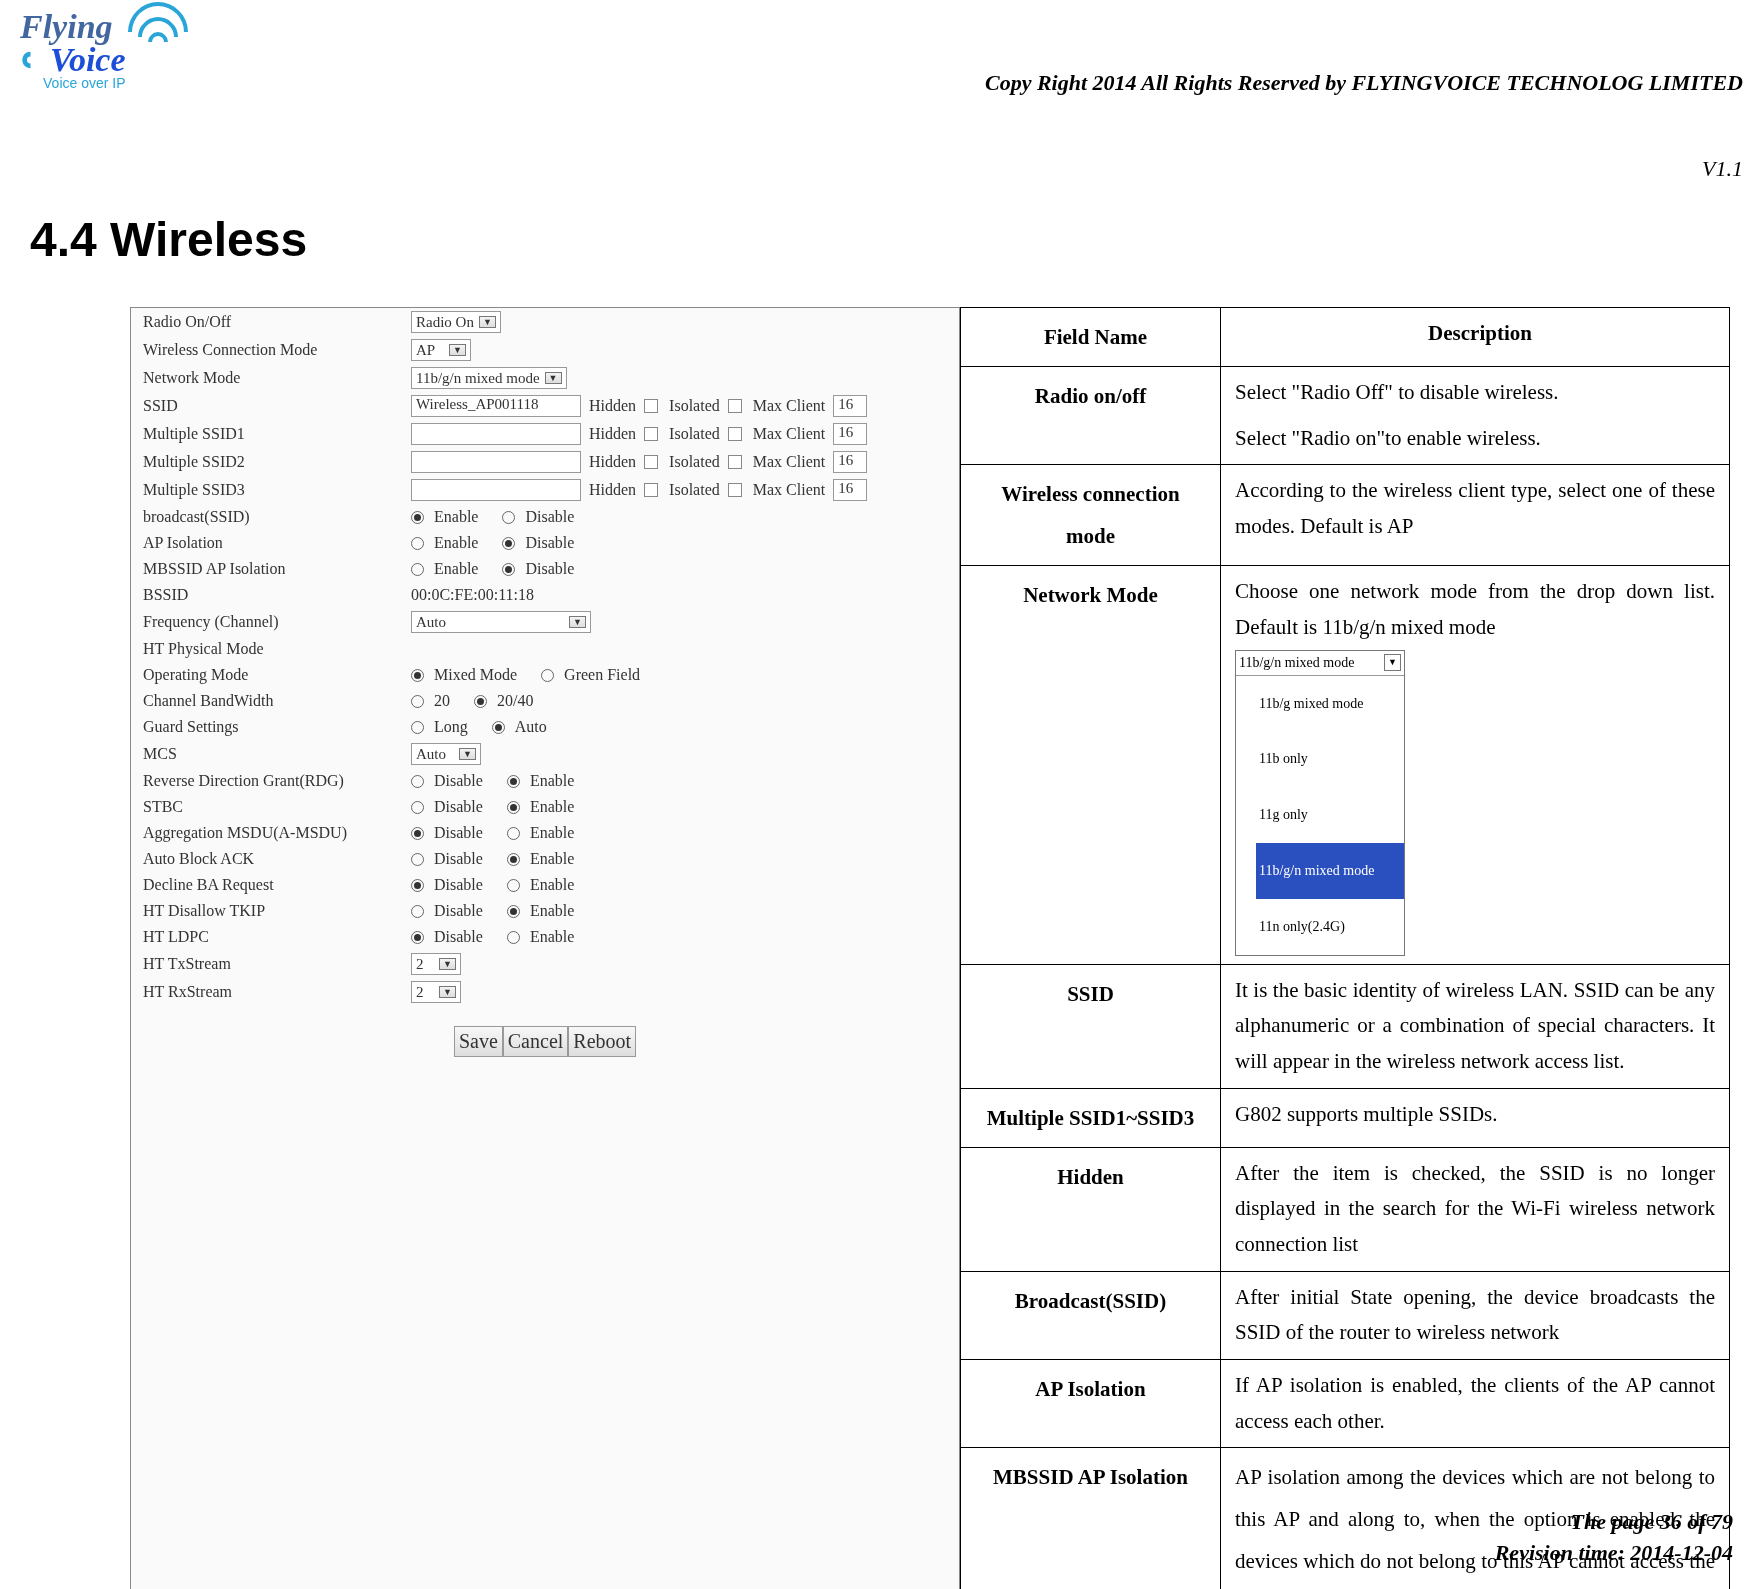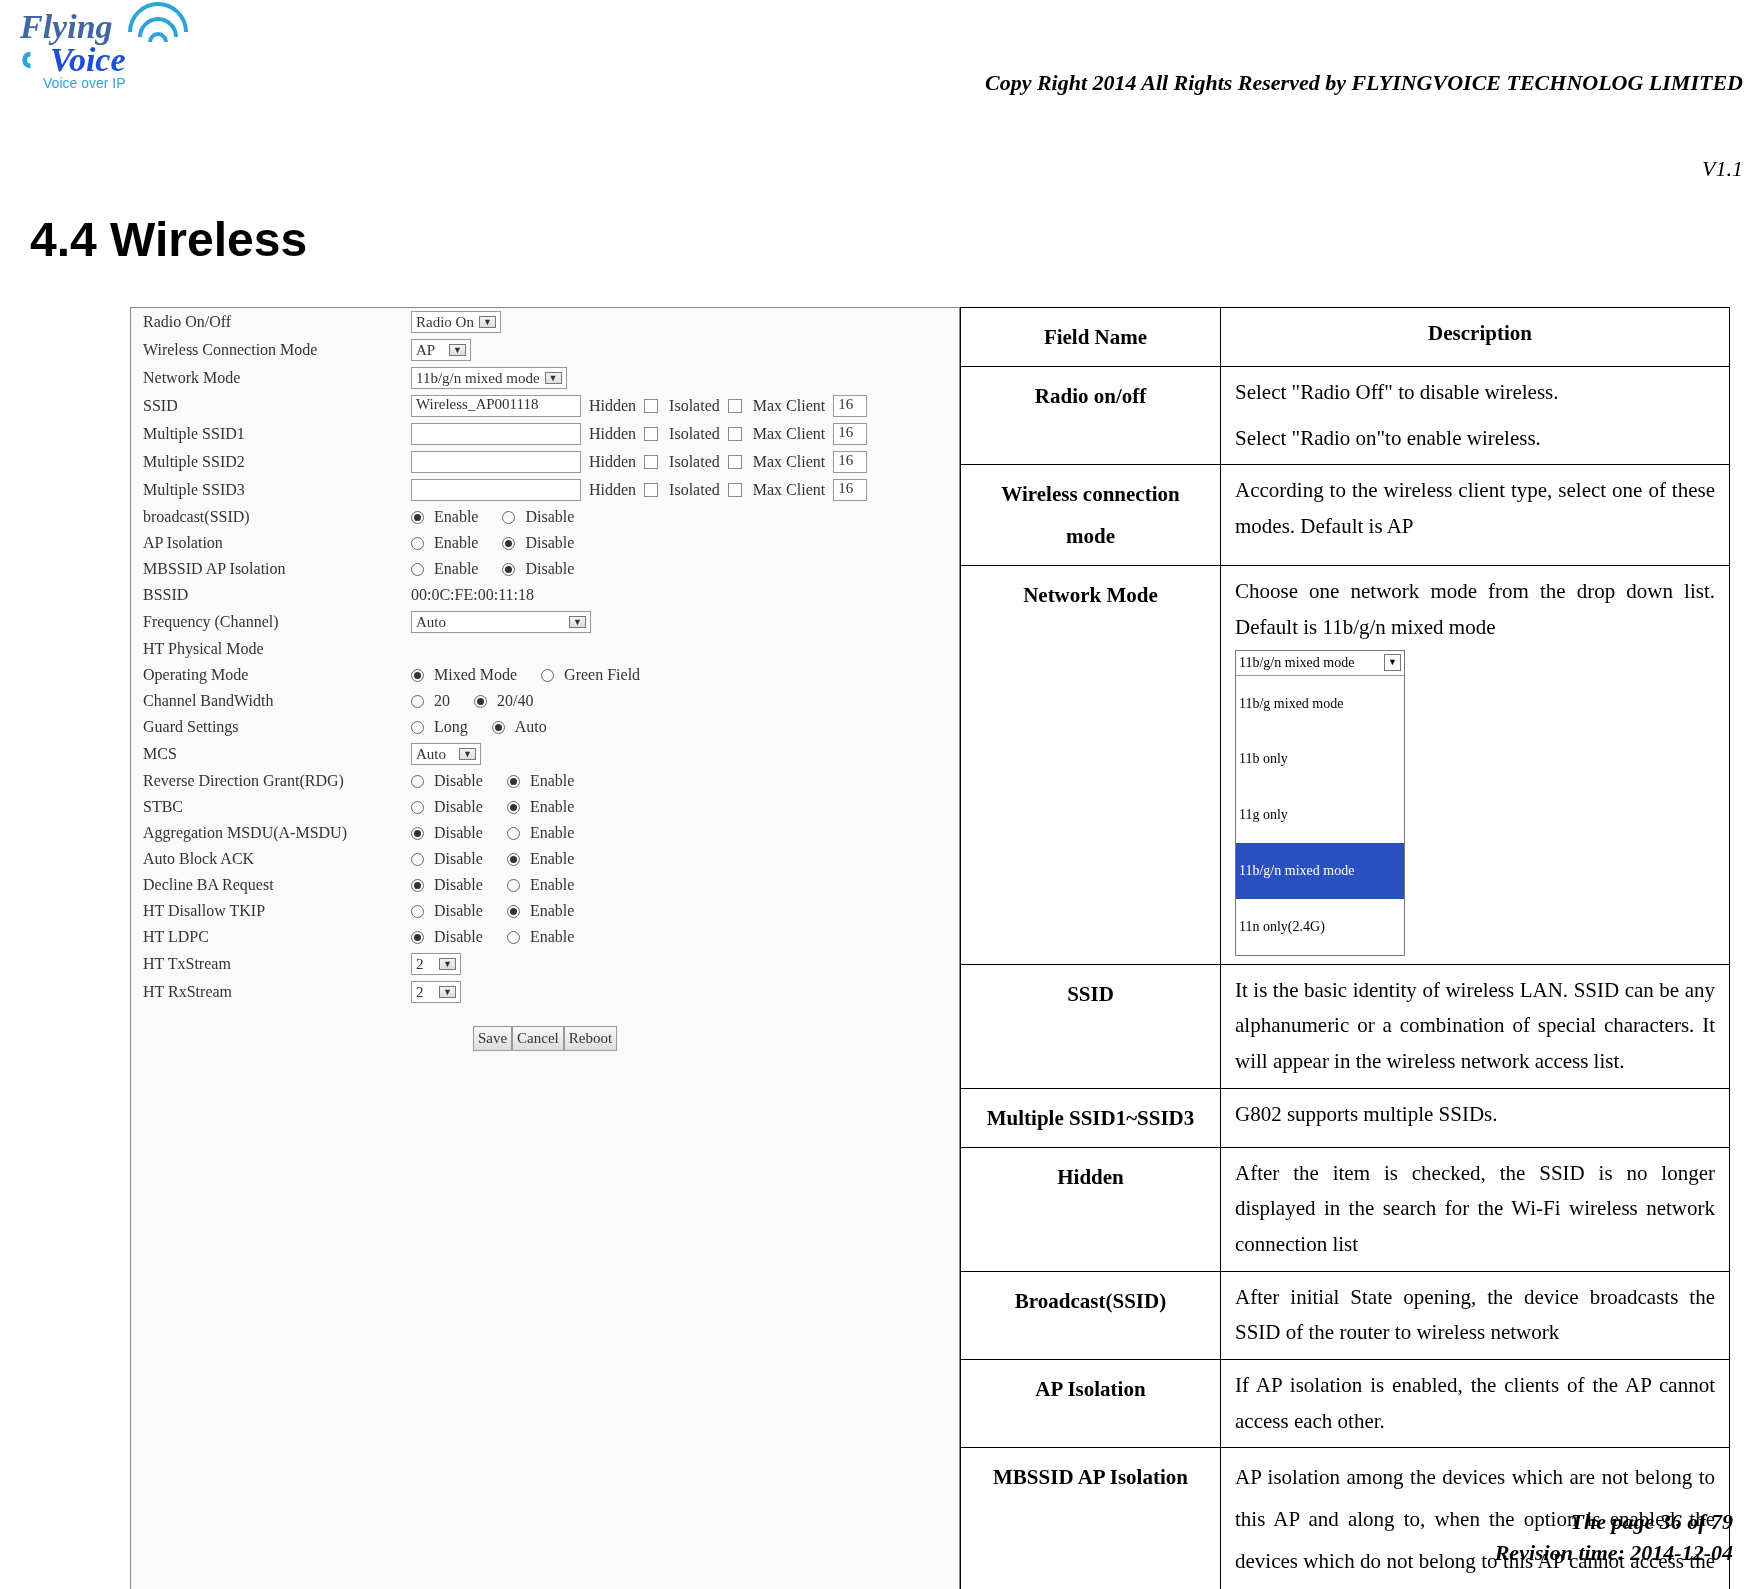--- a/index.html
+++ b/index.html
@@ -27,29 +27,29 @@
     .ss-body { padding: 0 0 20px 0; }
     .ss-row { display: flex; align-items: center; padding: 3px 0 3px 12px; gap: 8px; min-height: 26px; }
     .ss-row .lbl { width: 260px; flex-shrink: 0; }
     .sel { display: inline-flex; align-items: center; border: 1px solid #999; background: #fff; height: 22px; padding: 0 4px; font-size: 15px; }
     .sel .tri { margin-left: 5px; border: 1px solid #777; background: linear-gradient(#f4f4f4,#ddd); padding: 0 3px; font-size: 9px; display: inline-flex; align-items: center; }
     .inp { border: 1px solid #999; height: 22px; background: #fff; padding: 0 4px; font-size: 15px; }
     .chk { display: inline-block; width: 14px; height: 14px; border: 1px solid #888; background: #fff; vertical-align: middle; margin-right: 3px; }
     .radio-dot { width: 13px; height: 13px; border: 1px solid #666; border-radius: 50%; display: inline-flex; align-items: center; justify-content: center; vertical-align: middle; margin-right: 2px; }
     .radio-dot.on::after { content: ""; width: 7px; height: 7px; background: #333; border-radius: 50%; }
     .btnbar { display: flex; gap: 0; justify-content: center; margin-top: 20px; }
-    .btn3d { border: 1px solid #999; background: linear-gradient(#f8f8f8,#ddd); padding: 3px 4px; font-size: 15px; }
+    .btn3d { border: 1px solid #999; background: linear-gradient(#f8f8f8,#ddd); padding: 3px 4px; font-size: 20px; }
     .desc-table { width: 770px; border-collapse: collapse; }
     .desc-table td, .desc-table th { border: 1px solid #000; padding: 8px 14px; vertical-align: top; font-size: 21px; line-height: 1.7; }
     .desc-table th { font-weight: bold; font-family: "Times New Roman", serif; padding-left: 24px; }
     .desc-table .fname { font-weight: bold; text-align: center; width: 260px; line-height: 2; }
     .desc-table .desc { text-align: justify; }
     .nm-dropdown { border: 1px solid #777; font-family: Tahoma, sans-serif; font-size: 14px; width: 170px; margin-top: 4px; }
     .nm-selbar { display: flex; align-items: center; border-bottom: 1px solid #999; background: #fff; padding: 0 3px; }
-    .nm-item { padding: 16px 3px; background: #fff; }
+    .nm-item { padding: 16px 3px; background: #fff; margin-left: 20px; }
     .nm-item.hl { background: #2a4fbf; color: #fff; }
     .footer { position: absolute; bottom: 20px; right: 30px; text-align: right; font-weight: bold; font-style: italic; font-size: 22px; line-height: 1.4; }
   </style>
 </head>
 <body>
 
 <div class="header">
   <div class="logo-box">
     <div style="position:relative;">
       <div class="logo-text"><span class="logo-flying">Flying</span></div>

